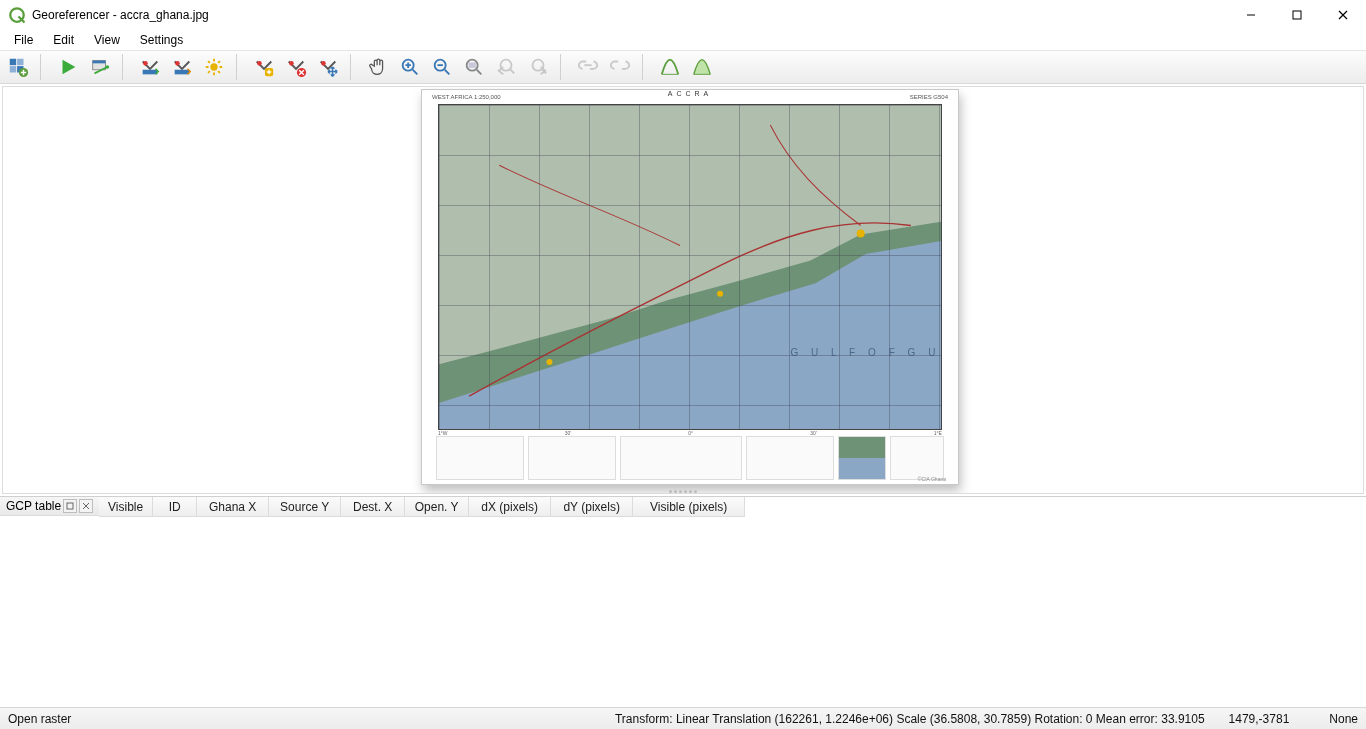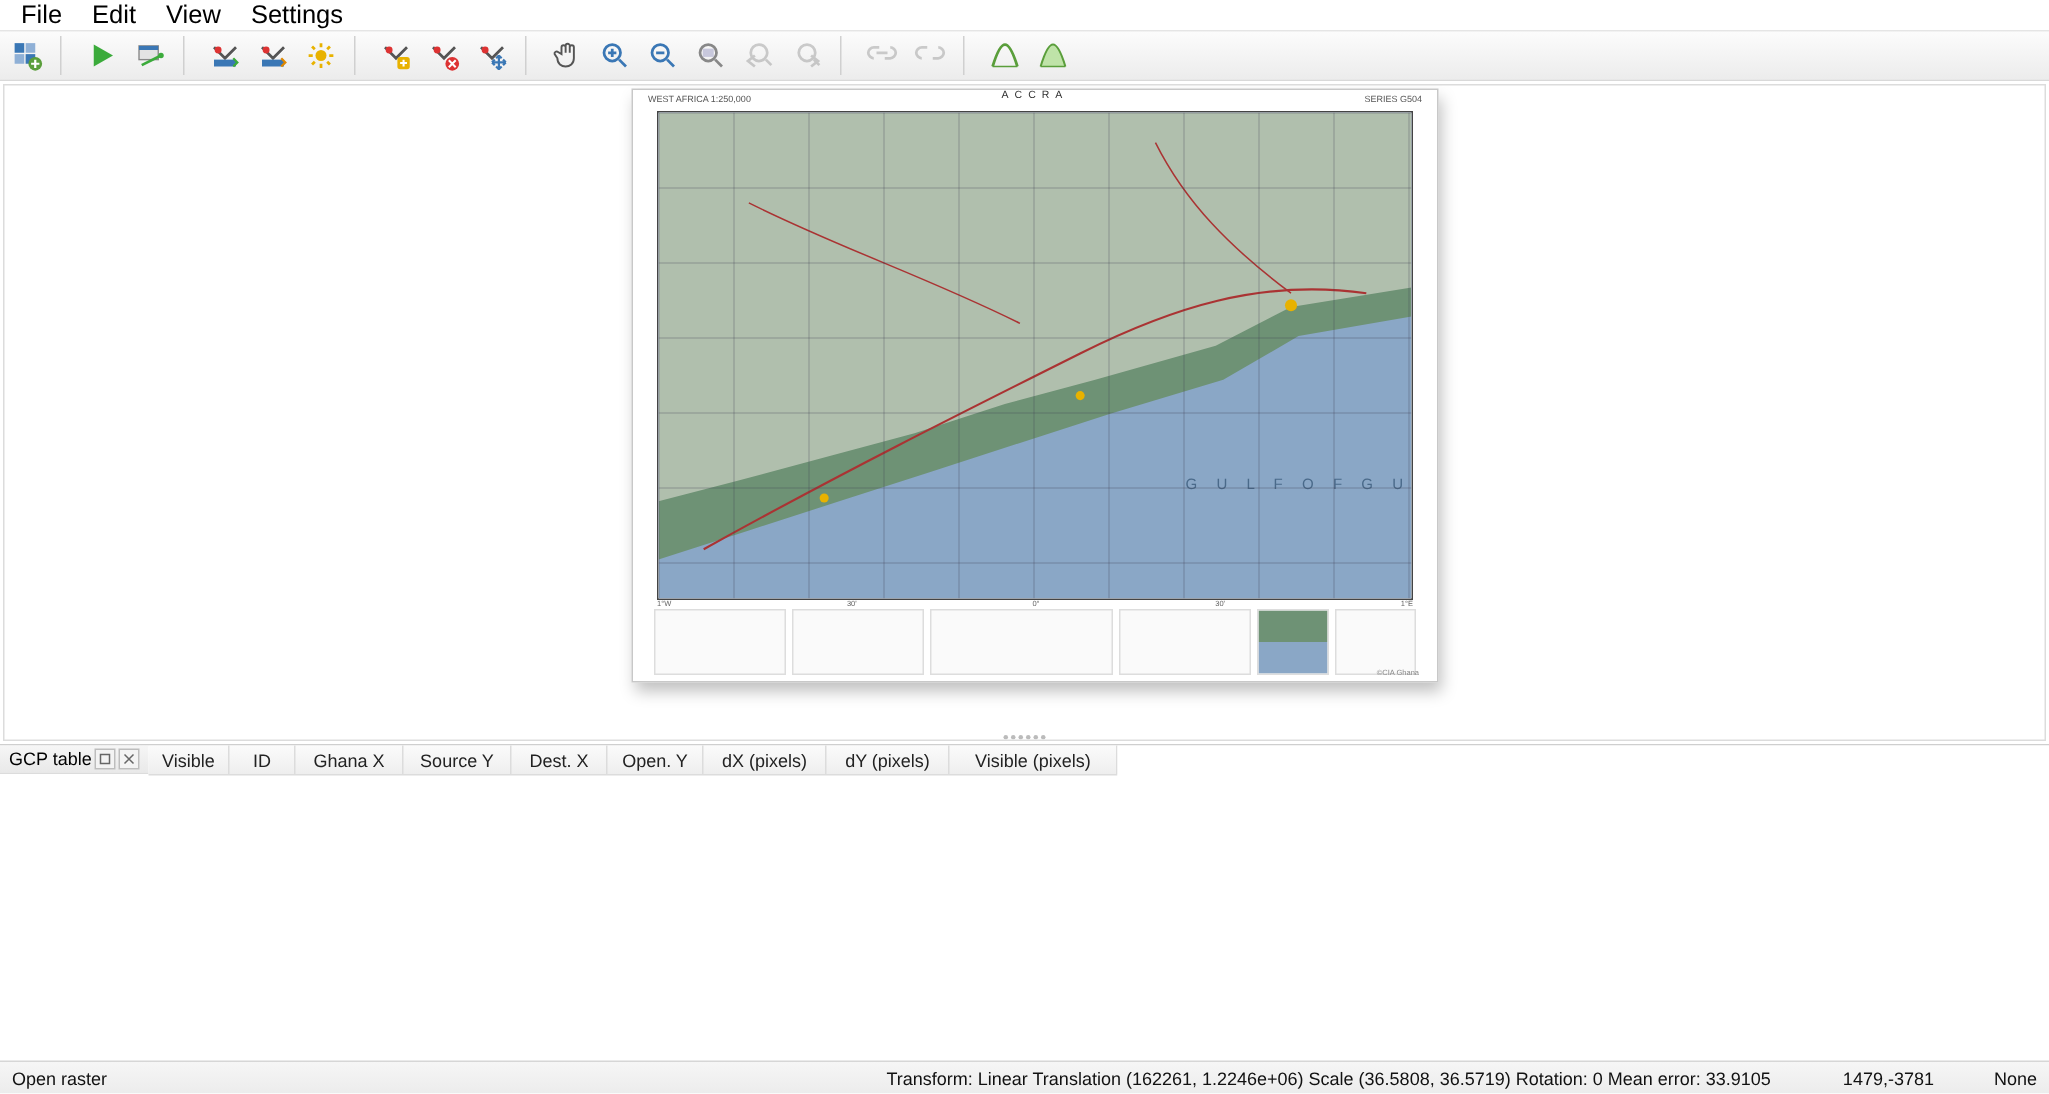--- a/index.html
+++ b/index.html
@@ -9,21 +9,21 @@
   
   .titlebar { height: 30px; display: flex; align-items: center; background: #fff; }
   .titlebar .appicon { width: 18px; height: 18px; margin: 0 6px 0 8px; }
   .titlebar .title { flex: 0 0 auto; font-size: 12px; color: #000; }
   .titlebar .spacer { flex: 1; }
   .winbtn { width: 46px; height: 30px; display: flex; align-items: center; justify-content: center; color: #000; }
   .winbtn svg { width: 10px; height: 10px; }
 
   
   .menubar { height: 20px; display: flex; align-items: center; padding: 0 4px; background: #fff; }
-  .menubar .menuitem { padding: 2px 10px; font-size: 17px; color: #000; cursor: default; }
+  .menubar .menuitem { padding: 2px 10px; font-size: 12px; color: #000; cursor: default; }
 
   
   .toolbar { height: 34px; display: flex; align-items: center; padding: 2px 4px; background: linear-gradient(#fcfcfc,#ececec); border-top: 1px solid #e5e5e5; border-bottom: 1px solid #d9d9d9; gap: 4px; }
   .tbtn { width: 28px; height: 28px; display: flex; align-items: center; justify-content: center; border-radius: 3px; }
   .tsep { width: 8px; height: 26px; border-left: 1px solid #d0d0d0; margin: 0 2px 0 4px; }
   .tbtn svg { width: 22px; height: 22px; }
   .disabled { opacity: 0.4; }
 
   
   .canvas-wrap { flex: 1; position: relative; background: #fff; border: 1px solid #dcdcdc; margin: 2px; overflow: hidden; }
@@ -60,20 +60,45 @@
   
   .statusbar { height: 22px; background: linear-gradient(#f6f6f6,#ececec); border-top: 1px solid #d6d6d6; display:flex; align-items:center; padding: 4px 8px; font-size: 12px; color:#111; }
   .statusbar .spacer { flex:1; }
   .statusbar .seg { margin-left: 14px; }
 </style>
 </head>
 <body>
 
 <div class="window">
 
+  <div class="titlebar">
+    <span class="appicon">
+      <svg viewBox="0 0 24 24">
+          <circle cx="12" cy="12" r="9" fill="none" stroke="#5a9e3b" stroke-width="3"></circle>
+          <path d="M14 14 L22 22" stroke="#5a9e3b" stroke-width="3"></path>
+        </svg>
+    </span>
+    <span class="title">Georeferencer - accra_ghana.jpg</span>
+    <span class="spacer"></span>
+    <div class="winbtn">
+        <svg viewBox="0 0 10 10">
+          <path d="M1 5 H9" stroke="#000" stroke-width="1"></path>
+        </svg>
+      </div>
+    <div class="winbtn">
+        <svg viewBox="0 0 10 10">
+          <rect x="1" y="1" width="8" height="8" fill="none" stroke="#000" stroke-width="1"></rect>
+        </svg>
+      </div>
+    <div class="winbtn">
+        <svg viewBox="0 0 10 10">
+          <path d="M1 1 L9 9 M9 1 L1 9" stroke="#000" stroke-width="1.2"></path>
+        </svg>
+      </div>
+  </div>
 
   <div class="menubar">
     <div class="menuitem">File</div>
     <div class="menuitem">Edit</div>
     <div class="menuitem">View</div>
     <div class="menuitem">Settings</div>
   </div>
 
   <div class="toolbar">
     <div class="tbtn">
@@ -296,18 +321,18 @@
       <div class="col" style="width:82px">dX (pixels)</div>
       <div class="col" style="width:82px">dY (pixels)</div>
       <div class="col" style="width:112px">Visible (pixels)</div>
     </div>
     <div class="gcp-body"></div>
   </div>
 
   <div class="statusbar">
     <span>Open raster</span>
     <span class="spacer"></span>
-    <span class="seg">Transform: Linear Translation (162261, 1.2246e+06) Scale (36.5808, 36.5719) Rotation: 0 Mean error: 33.9105</span>
-    <span class="seg" style="margin-left:48px">1479,-3781</span>
+    <span class="seg">Transform: Linear Translation (162261, 1.2246e+06) Scale (36.5808, 30.7859) Rotation: 0 Mean error: 33.9105</span>
+    <span class="seg" style="margin-left:24px">1479,-3781</span>
     <span class="seg" style="margin-left:40px">None</span>
   </div>
 
 </div>
 
 </body></html>

